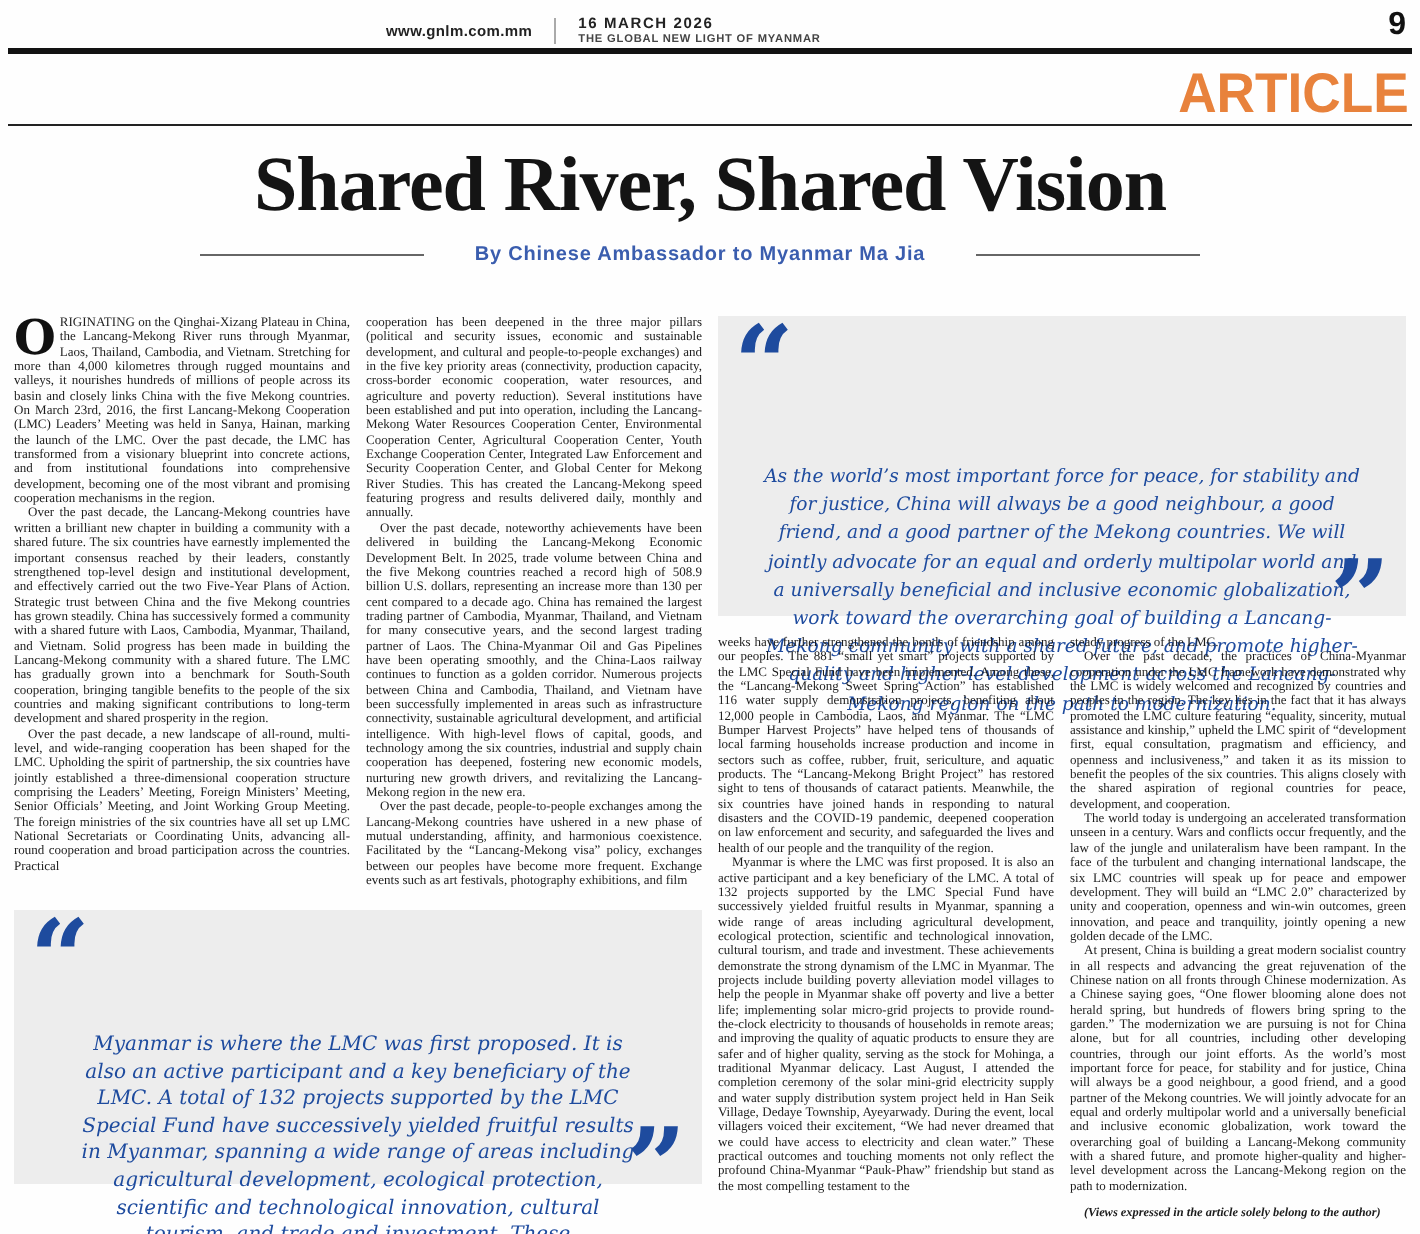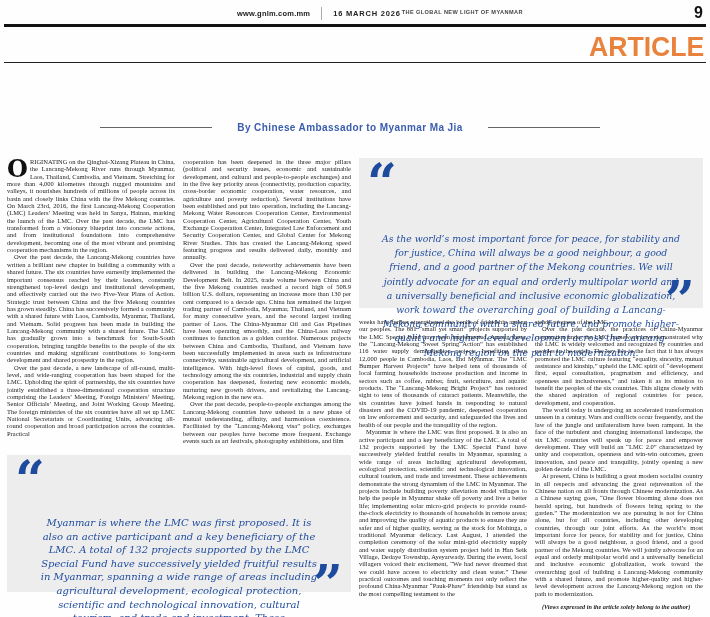--- a/index.html
+++ b/index.html
@@ -3,24 +3,24 @@
 <meta charset="utf-8">
 <style>
   * { margin:0; padding:0; box-sizing:border-box; }
   html,body { background:#888; }
   .page {
     position:relative; width:710px; height:617px; margin:0 auto;
     background:#fefefe; overflow:hidden;
     font-family:"Liberation Serif", serif; color:#1b1b1b;
   }
   
-  .mast-cluster { position:absolute; top:7px; left:193px; display:flex; align-items:center; gap:11px;margin-left:44px; }
+  .mast-cluster { position:absolute; top:7px; left:193px; display:flex; align-items:center; gap:11px; }
   .mast-url { font-family:"Liberation Sans",sans-serif; font-weight:bold; font-size:7.5px; color:#222; letter-spacing:.2px; }
   .mast-divider { width:1px; height:13px; background:#aaa; }
-  .mast-datebox { display:flex; flex-direction:row; gap:1px; }
+  .mast-datebox { display:flex; flex-direction:column; gap:1px; }
   .mast-date { font-family:"Liberation Sans",sans-serif; font-weight:bold; font-size:7.5px; letter-spacing:.8px; color:#222; }
   .mast-paper { font-family:"Liberation Sans",sans-serif; font-weight:bold; font-size:5.6px; letter-spacing:.4px; color:#444; }
   .page-num { position:absolute; top:4px; right:7px; font-family:"Liberation Sans",sans-serif; font-weight:bold; font-size:16px; color:#111; }
   .rule-thick { position:absolute; top:24px; left:4px; right:4px; height:3px; background:#121212; }
   .section-label {
     position:absolute; top:31px; right:6px;
     font-family:"Liberation Sans",sans-serif; font-weight:bold; font-size:28px;
     color:#e8823c; letter-spacing:0; transform:scaleX(.95); transform-origin:right center;
   }
   .rule-thin { position:absolute; top:62px; left:4px; right:4px; height:1px; background:#222; }
@@ -79,20 +79,21 @@
     <span class="mast-datebox">
       <span class="mast-date">16 MARCH 2026</span>
       <span class="mast-paper">THE GLOBAL NEW LIGHT OF MYANMAR</span>
     </span>
   </div>
   <div class="page-num">9</div>
   <div class="rule-thick"></div>
   <div class="section-label">ARTICLE</div>
   <div class="rule-thin"></div>
 
+  <h1 class="headline">Shared River, Shared Vision</h1>
   <div class="byline-row">
     <span class="bl-line"></span>
     <span class="byline">By Chinese Ambassador to Myanmar Ma Jia</span>
     <span class="bl-line"></span>
   </div>
 
   <div class="pullquote" id="pq-right">
     <span class="pq-open">“</span>
     <div class="pq-text">As the world’s most important force for peace, for stability and for justice, China will always be a good neighbour, a good friend, and a good partner of the Mekong countries. We will jointly advocate for an equal and orderly multipolar world and a universally beneficial and inclusive economic globalization, work toward the overarching goal of building a Lancang-Mekong community with a shared future, and promote higher-quality and higher-level development across the Lancang-Mekong region on the path to modernization.</div>
     <span class="pq-close">”</span>

